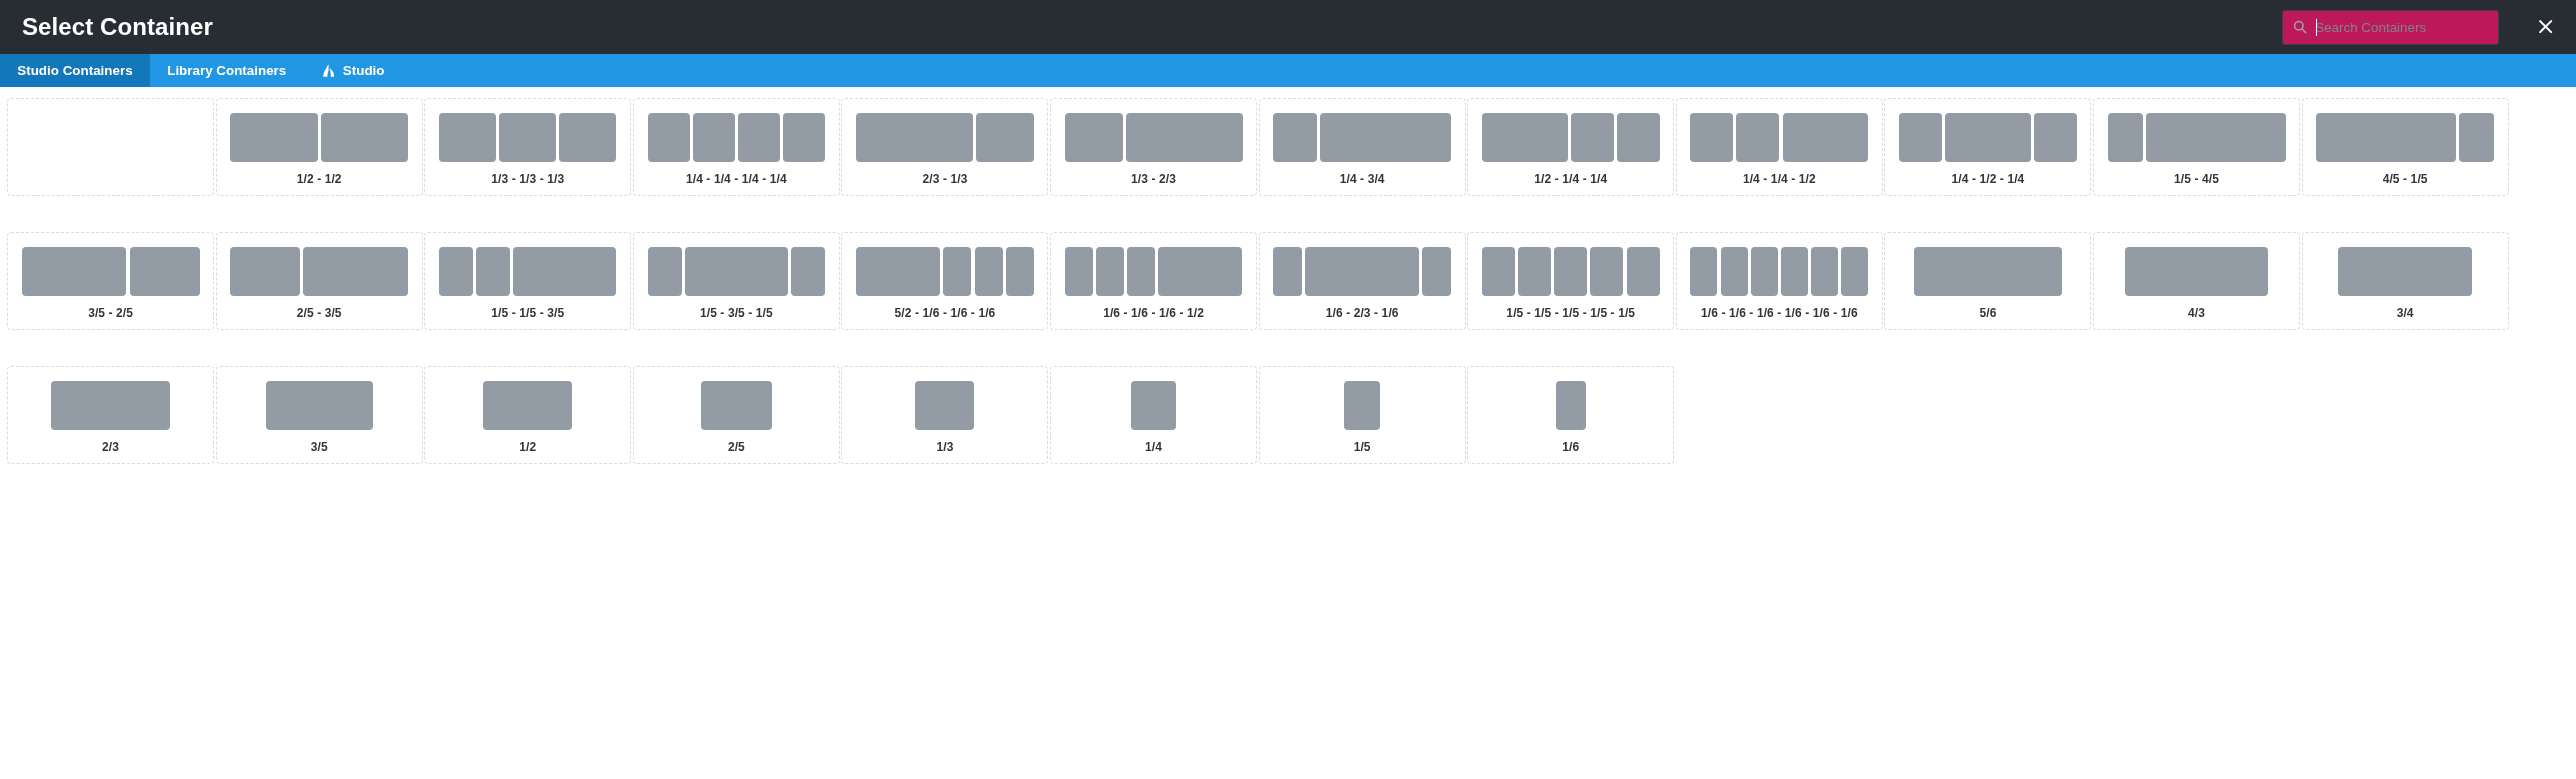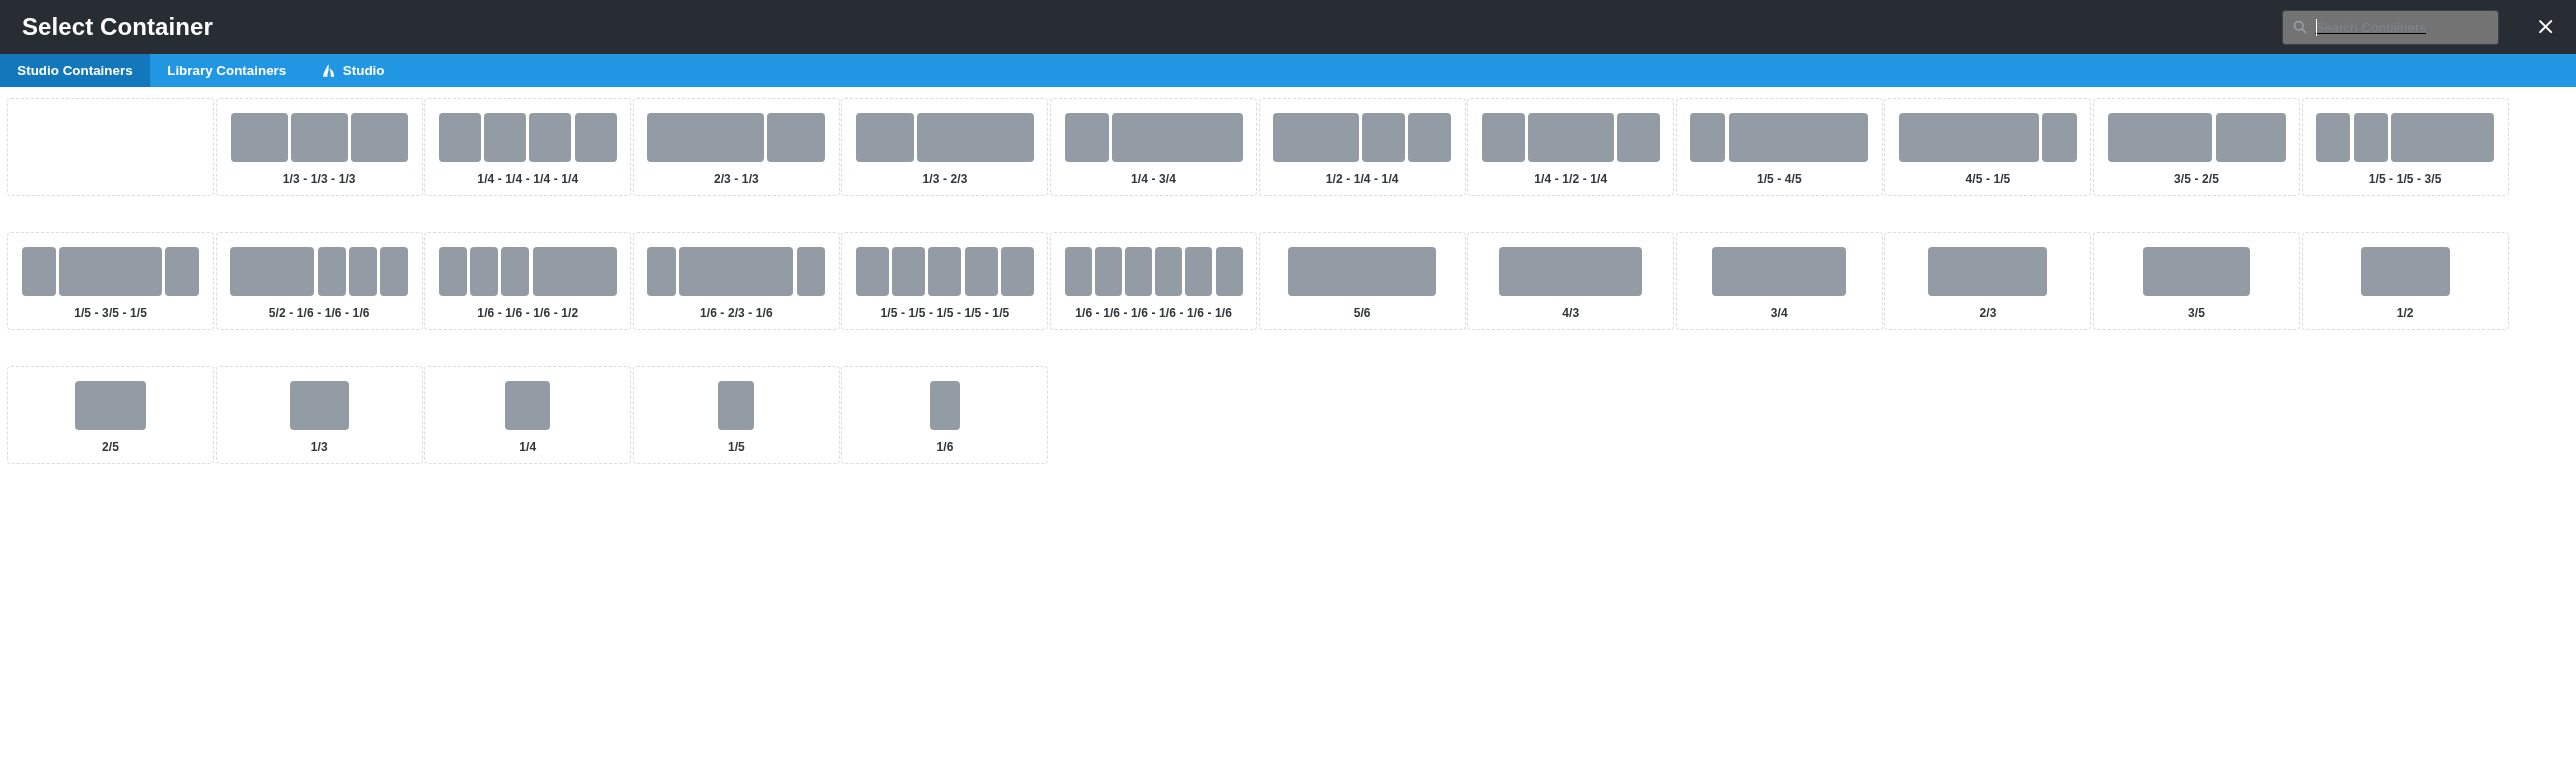--- a/index.html
+++ b/index.html
@@ -31,27 +31,26 @@
     margin-left: auto;
     display: flex;
     align-items: center;
     height: 100%;
     padding-right: 17.3px;
   }
   .search-wrap {
     position: relative;
     width: 217px;
     height: 35px;
-    background: #737373;
+    background: #be185d;
     border: 0.8px solid #3b4149;
     border-radius: 3.2px;
     display: flex;
     align-items: center;
     padding: 0 8px 0 9.5px;
-    text-decoration: underline;
   }
   .search-icon {
     width: 16px; height: 16px;
     flex: 0 0 16px;
     display: flex; align-items: center; justify-content: center;
   }
   .search-icon svg { display: block; }
   .search-input {
     flex: 1 1 auto;
     background: transparent;
@@ -192,20 +191,27 @@
   </div>
 </div>
 
 <div class="grid" id="container-grid">
     <div class="card">
       <div class="preview"></div>
       <div class="card-label"></div>
     </div>
     <div class="card">
       <div class="preview">
+        <div class="blk" style="background: rgb(147, 155, 165); width: 88px;"></div>
+        <div class="blk" style="background: rgb(147, 155, 165); width: 88px;"></div>
+      </div>
+      <div class="card-label">1/2 - 1/2</div>
+    </div>
+    <div class="card">
+      <div class="preview">
         <div class="blk" style="background: rgb(147, 155, 165); width: 57px;"></div>
         <div class="blk" style="background: rgb(147, 155, 165); width: 57px;"></div>
         <div class="blk" style="background: rgb(147, 155, 165); width: 57px;"></div>
       </div>
       <div class="card-label">1/3 - 1/3 - 1/3</div>
     </div>
     <div class="card">
       <div class="preview">
         <div class="blk" style="background: rgb(147, 155, 165); width: 42px;"></div>
         <div class="blk" style="background: rgb(147, 155, 165); width: 42px;"></div>
@@ -239,20 +245,28 @@
       <div class="preview">
         <div class="blk" style="background: rgb(147, 155, 165); width: 86px;"></div>
         <div class="blk" style="background: rgb(147, 155, 165); width: 43px;"></div>
         <div class="blk" style="background: rgb(147, 155, 165); width: 43px;"></div>
       </div>
       <div class="card-label">1/2 - 1/4 - 1/4</div>
     </div>
     <div class="card">
       <div class="preview">
         <div class="blk" style="background: rgb(147, 155, 165); width: 43px;"></div>
+        <div class="blk" style="background: rgb(147, 155, 165); width: 43px;"></div>
+        <div class="blk" style="background: rgb(147, 155, 165); width: 86px;"></div>
+      </div>
+      <div class="card-label">1/4 - 1/4 - 1/2</div>
+    </div>
+    <div class="card">
+      <div class="preview">
+        <div class="blk" style="background: rgb(147, 155, 165); width: 43px;"></div>
         <div class="blk" style="background: rgb(147, 155, 165); width: 86px;"></div>
         <div class="blk" style="background: rgb(147, 155, 165); width: 43px;"></div>
       </div>
       <div class="card-label">1/4 - 1/2 - 1/4</div>
     </div>
     <div class="card">
       <div class="preview">
         <div class="blk" style="background: rgb(147, 155, 165); width: 35px;"></div>
         <div class="blk" style="background: rgb(147, 155, 165); width: 140px;"></div>
       </div>
@@ -264,20 +278,27 @@
         <div class="blk" style="background: rgb(147, 155, 165); width: 35px;"></div>
       </div>
       <div class="card-label">4/5 - 1/5</div>
     </div>
     <div class="card">
       <div class="preview">
         <div class="blk" style="background: rgb(147, 155, 165); width: 105px;"></div>
         <div class="blk" style="background: rgb(147, 155, 165); width: 70px;"></div>
       </div>
       <div class="card-label">3/5 - 2/5</div>
+    </div>
+    <div class="card">
+      <div class="preview">
+        <div class="blk" style="background: rgb(147, 155, 165); width: 70px;"></div>
+        <div class="blk" style="background: rgb(147, 155, 165); width: 105px;"></div>
+      </div>
+      <div class="card-label">2/5 - 3/5</div>
     </div>
     <div class="card">
       <div class="preview">
         <div class="blk" style="background: rgb(147, 155, 165); width: 34px;"></div>
         <div class="blk" style="background: rgb(147, 155, 165); width: 34px;"></div>
         <div class="blk" style="background: rgb(147, 155, 165); width: 103px;"></div>
       </div>
       <div class="card-label">1/5 - 1/5 - 3/5</div>
     </div>
     <div class="card">

